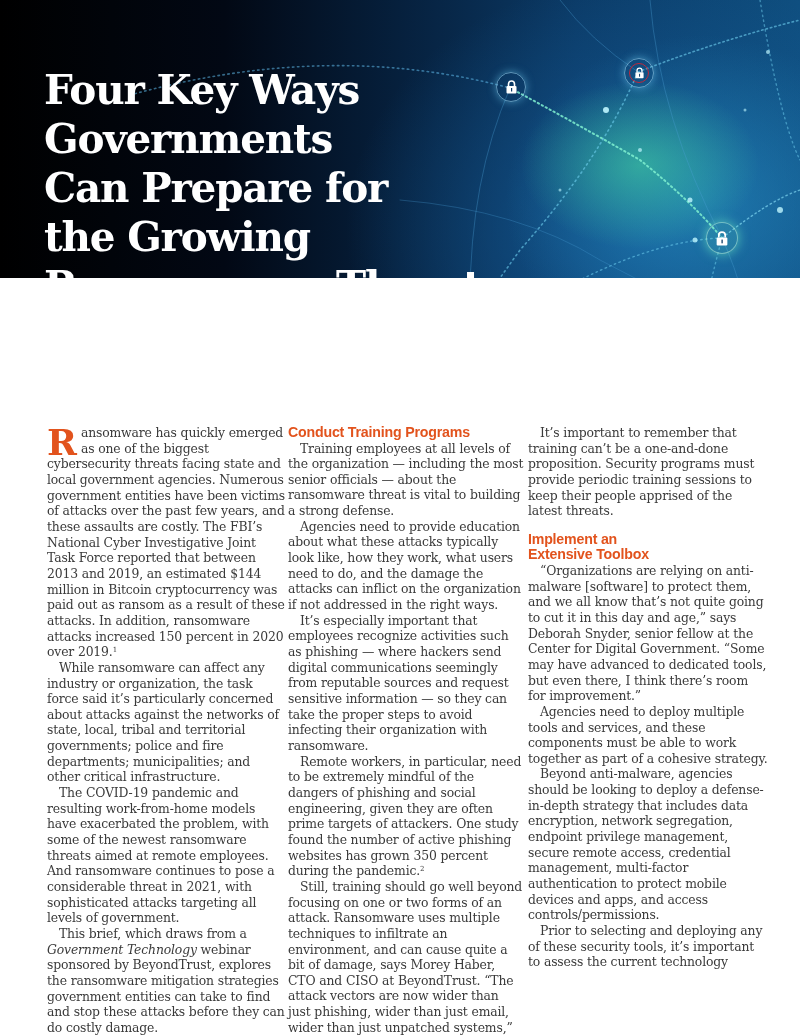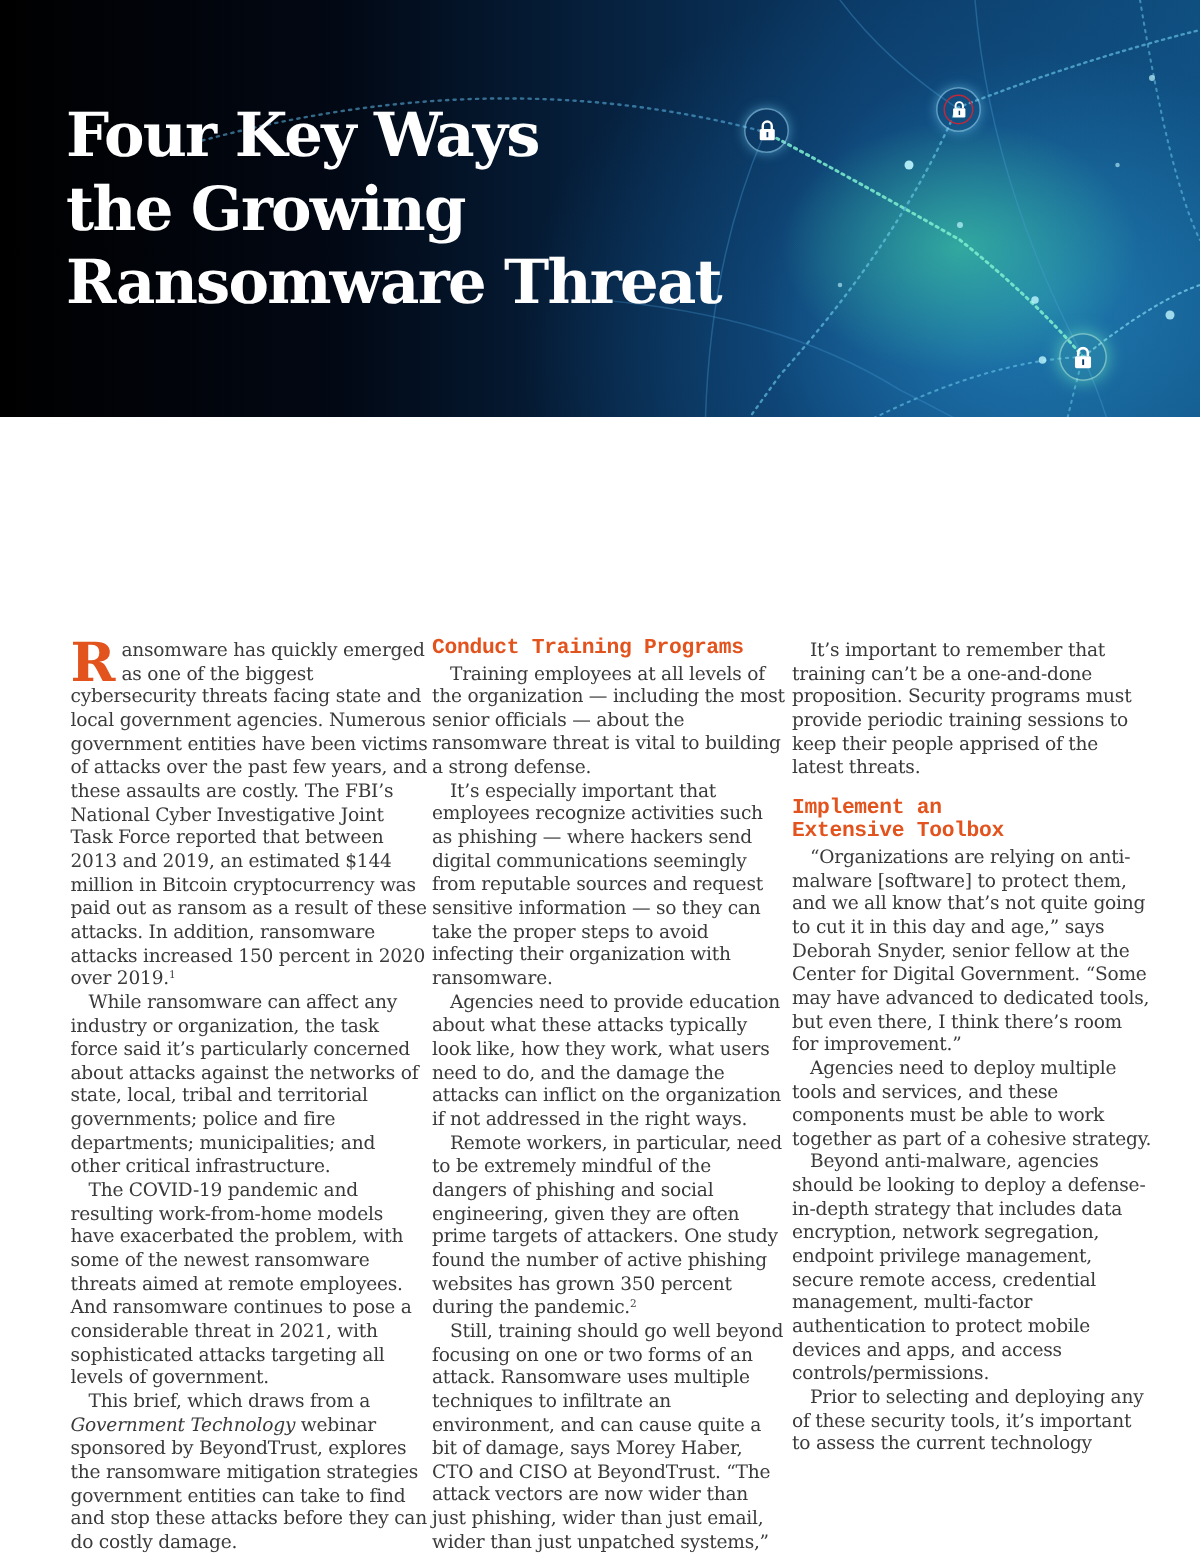--- a/index.html
+++ b/index.html
@@ -40,21 +40,21 @@
   .col2 { left: 288px; width: 236px; }
   .col3 { left: 528px; width: 240px; }
 
   .dropcap {
     float: left; font-family: "DejaVu Serif", "Liberation Serif", serif; font-weight: bold;
     color: #e2531d; font-size: 36px; line-height: 28px; margin: 3px 4px 0 0; letter-spacing: 0;
   }
   .first { text-indent: 0 !important; }
 
   h2 {
-    font-family: Liberation Mono, monospace; font-weight: bold;
+    font-family: Liberation Sans, sans-serif; font-weight: bold;
     color: #e2531d; font-size: 14.2px; line-height: 15.5px; letter-spacing: -0.2px;
   }
   .col3 h2 { margin-top: 13px; }
   sup { font-size: 7px; line-height: 0; vertical-align: 4px; }
   em { font-style: italic; margin-top: 27px; }
 </style>
 </head>
 <body>
 
 <div class="hero">
@@ -83,20 +83,22 @@
       <circle cx="695" cy="240" r="2.5" opacity="0.8"></circle>
       <circle cx="780" cy="210" r="3" opacity="0.8"></circle>
       <circle cx="640" cy="150" r="2" opacity="0.7"></circle>
       <circle cx="560" cy="190" r="1.5" opacity="0.6"></circle>
       <circle cx="745" cy="110" r="1.5" opacity="0.6"></circle>
     </g>
   </svg>
 
   <div class="hero-title">
     <span>Four Key Ways</span>
+    <span>Governments</span>
+    <span>Can Prepare for</span>
     <span>the Growing</span>
     <span>Ransomware Threat</span>
   </div>
 
   <div class="lock" style="left:496px;top:72px;width:30px;height:30px;">
     <div class="ring" style="border:1.5px solid rgba(150,210,240,0.6);box-shadow:0 0 8px rgba(120,220,255,0.5);"></div>
     <svg width="11" height="14" viewBox="0 0 11 14">
         <path d="M2.5 6V4a3 3 0 0 1 6 0v2" fill="none" stroke="#fff" stroke-width="1.6"></path>
         <rect x="0.5" y="6" width="10" height="7.5" rx="1" fill="#fff"></rect>
         <rect x="5" y="8" width="1.2" height="3.5" fill="#0b3a66"></rect>
@@ -142,22 +144,22 @@
 <div class="col col1">
   <p class="first"><span class="dropcap">R</span><span>ansomware has quickly emerged as one of the biggest cybersecurity threats facing state and local government agencies. Numerous government entities have been victims of attacks over the past few years, and these assaults are costly. The FBI’s National Cyber Investigative Joint Task Force reported that between 2013 and 2019, an estimated $144 million in Bitcoin cryptocurrency was paid out as ransom as a result of these attacks. In addition, ransomware attacks increased 150 percent in 2020 over 2019.</span><sup>1</sup></p>
   <p>While ransomware can affect any industry or organization, the task force said it’s particularly concerned about attacks against the networks of state, local, tribal and territorial governments; police and fire departments; municipalities; and other critical infrastructure.</p>
   <p>The COVID-19 pandemic and resulting work-from-home models have exacerbated the problem, with some of the newest ransomware threats aimed at remote employees. And ransomware continues to pose a considerable threat in 2021, with sophisticated attacks targeting all levels of government.</p>
   <p><span>This brief, which draws from a </span><em>Government Technology</em><span> webinar sponsored by BeyondTrust, explores the ransomware mitigation strategies government entities can take to find and stop these attacks before they can do costly damage.</span></p>
 </div>
 
 <div class="col col2">
   <h2>Conduct Training Programs</h2>
   <p>Training employees at all levels of the organization — including the most senior officials — about the ransomware threat is vital to building a strong defense.</p>
+  <p>Agencies need to provide education about what these attacks typically look like, how they work, what users need to do, and the damage the attacks can inflict on the organization if not addressed in the right ways.</p>
   <p>It’s especially important that employees recognize activities such as phishing — where hackers send digital communications seemingly from reputable sources and request sensitive information — so they can take the proper steps to avoid infecting their organization with ransomware.</p>
-  <p>Agencies need to provide education about what these attacks typically look like, how they work, what users need to do, and the damage the attacks can inflict on the organization if not addressed in the right ways.</p>
   <p><span>Remote workers, in particular, need to be extremely mindful of the dangers of phishing and social engineering, given they are often prime targets of attackers. One study found the number of active phishing websites has grown 350 percent during the pandemic.</span><sup>2</sup></p>
   <p>Still, training should go well beyond focusing on one or two forms of an attack. Ransomware uses multiple techniques to infiltrate an environment, and can cause quite a bit of damage, says Morey Haber, CTO and CISO at BeyondTrust. “The attack vectors are now wider than just phishing, wider than just email, wider than just unpatched systems,” Haber says.</p>
 </div>
 
 <div class="col col3">
   <p>It’s important to remember that training can’t be a one-and-done proposition. Security programs must provide periodic training sessions to keep their people apprised of the latest threats.</p>
   <h2><span>Implement an</span><br><span>Extensive Toolbox</span></h2>
   <p>“Organizations are relying on anti-malware [software] to protect them, and we all know that’s not quite going to cut it in this day and age,” says Deborah Snyder, senior fellow at the Center for Digital Government. “Some may have advanced to dedicated tools, but even there, I think there’s room for improvement.”</p>
   <p>Agencies need to deploy multiple tools and services, and these components must be able to work together as part of a cohesive strategy.</p>
   <p>Beyond anti-malware, agencies should be looking to deploy a defense-in-depth strategy that includes data encryption, network segregation, endpoint privilege management, secure remote access, credential management, multi-factor authentication to protect mobile devices and apps, and access controls/permissions.</p>

